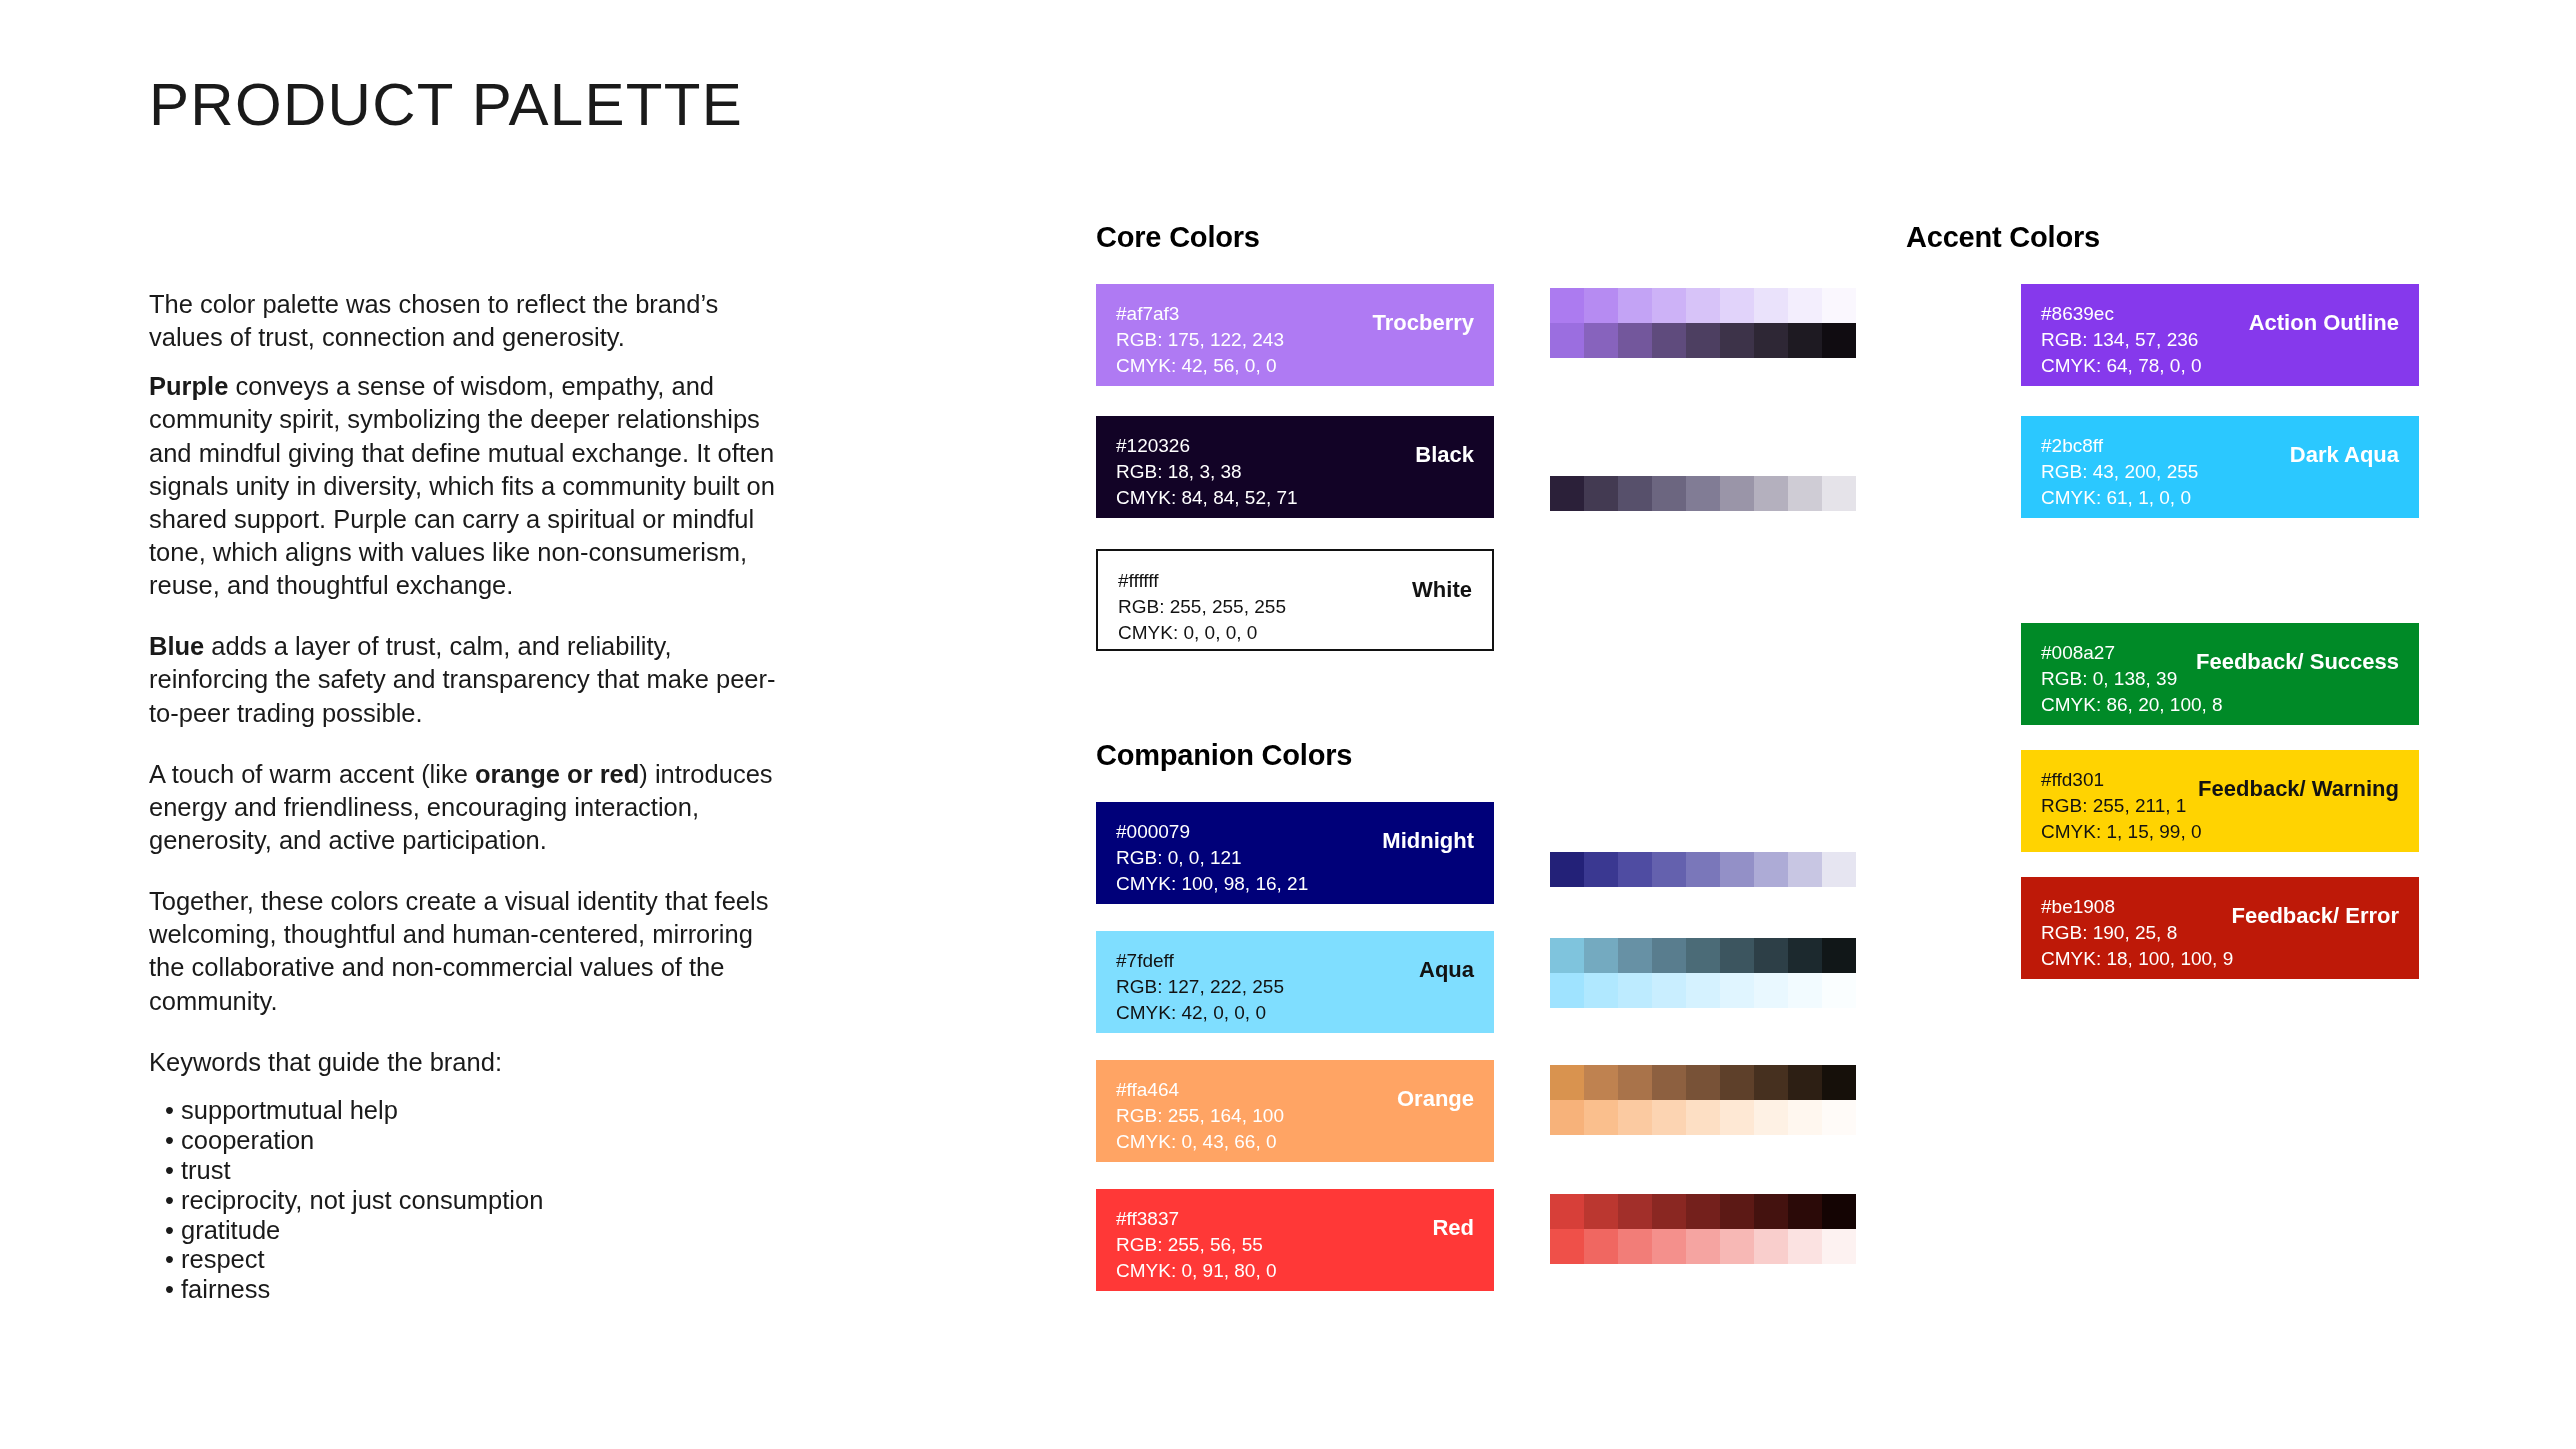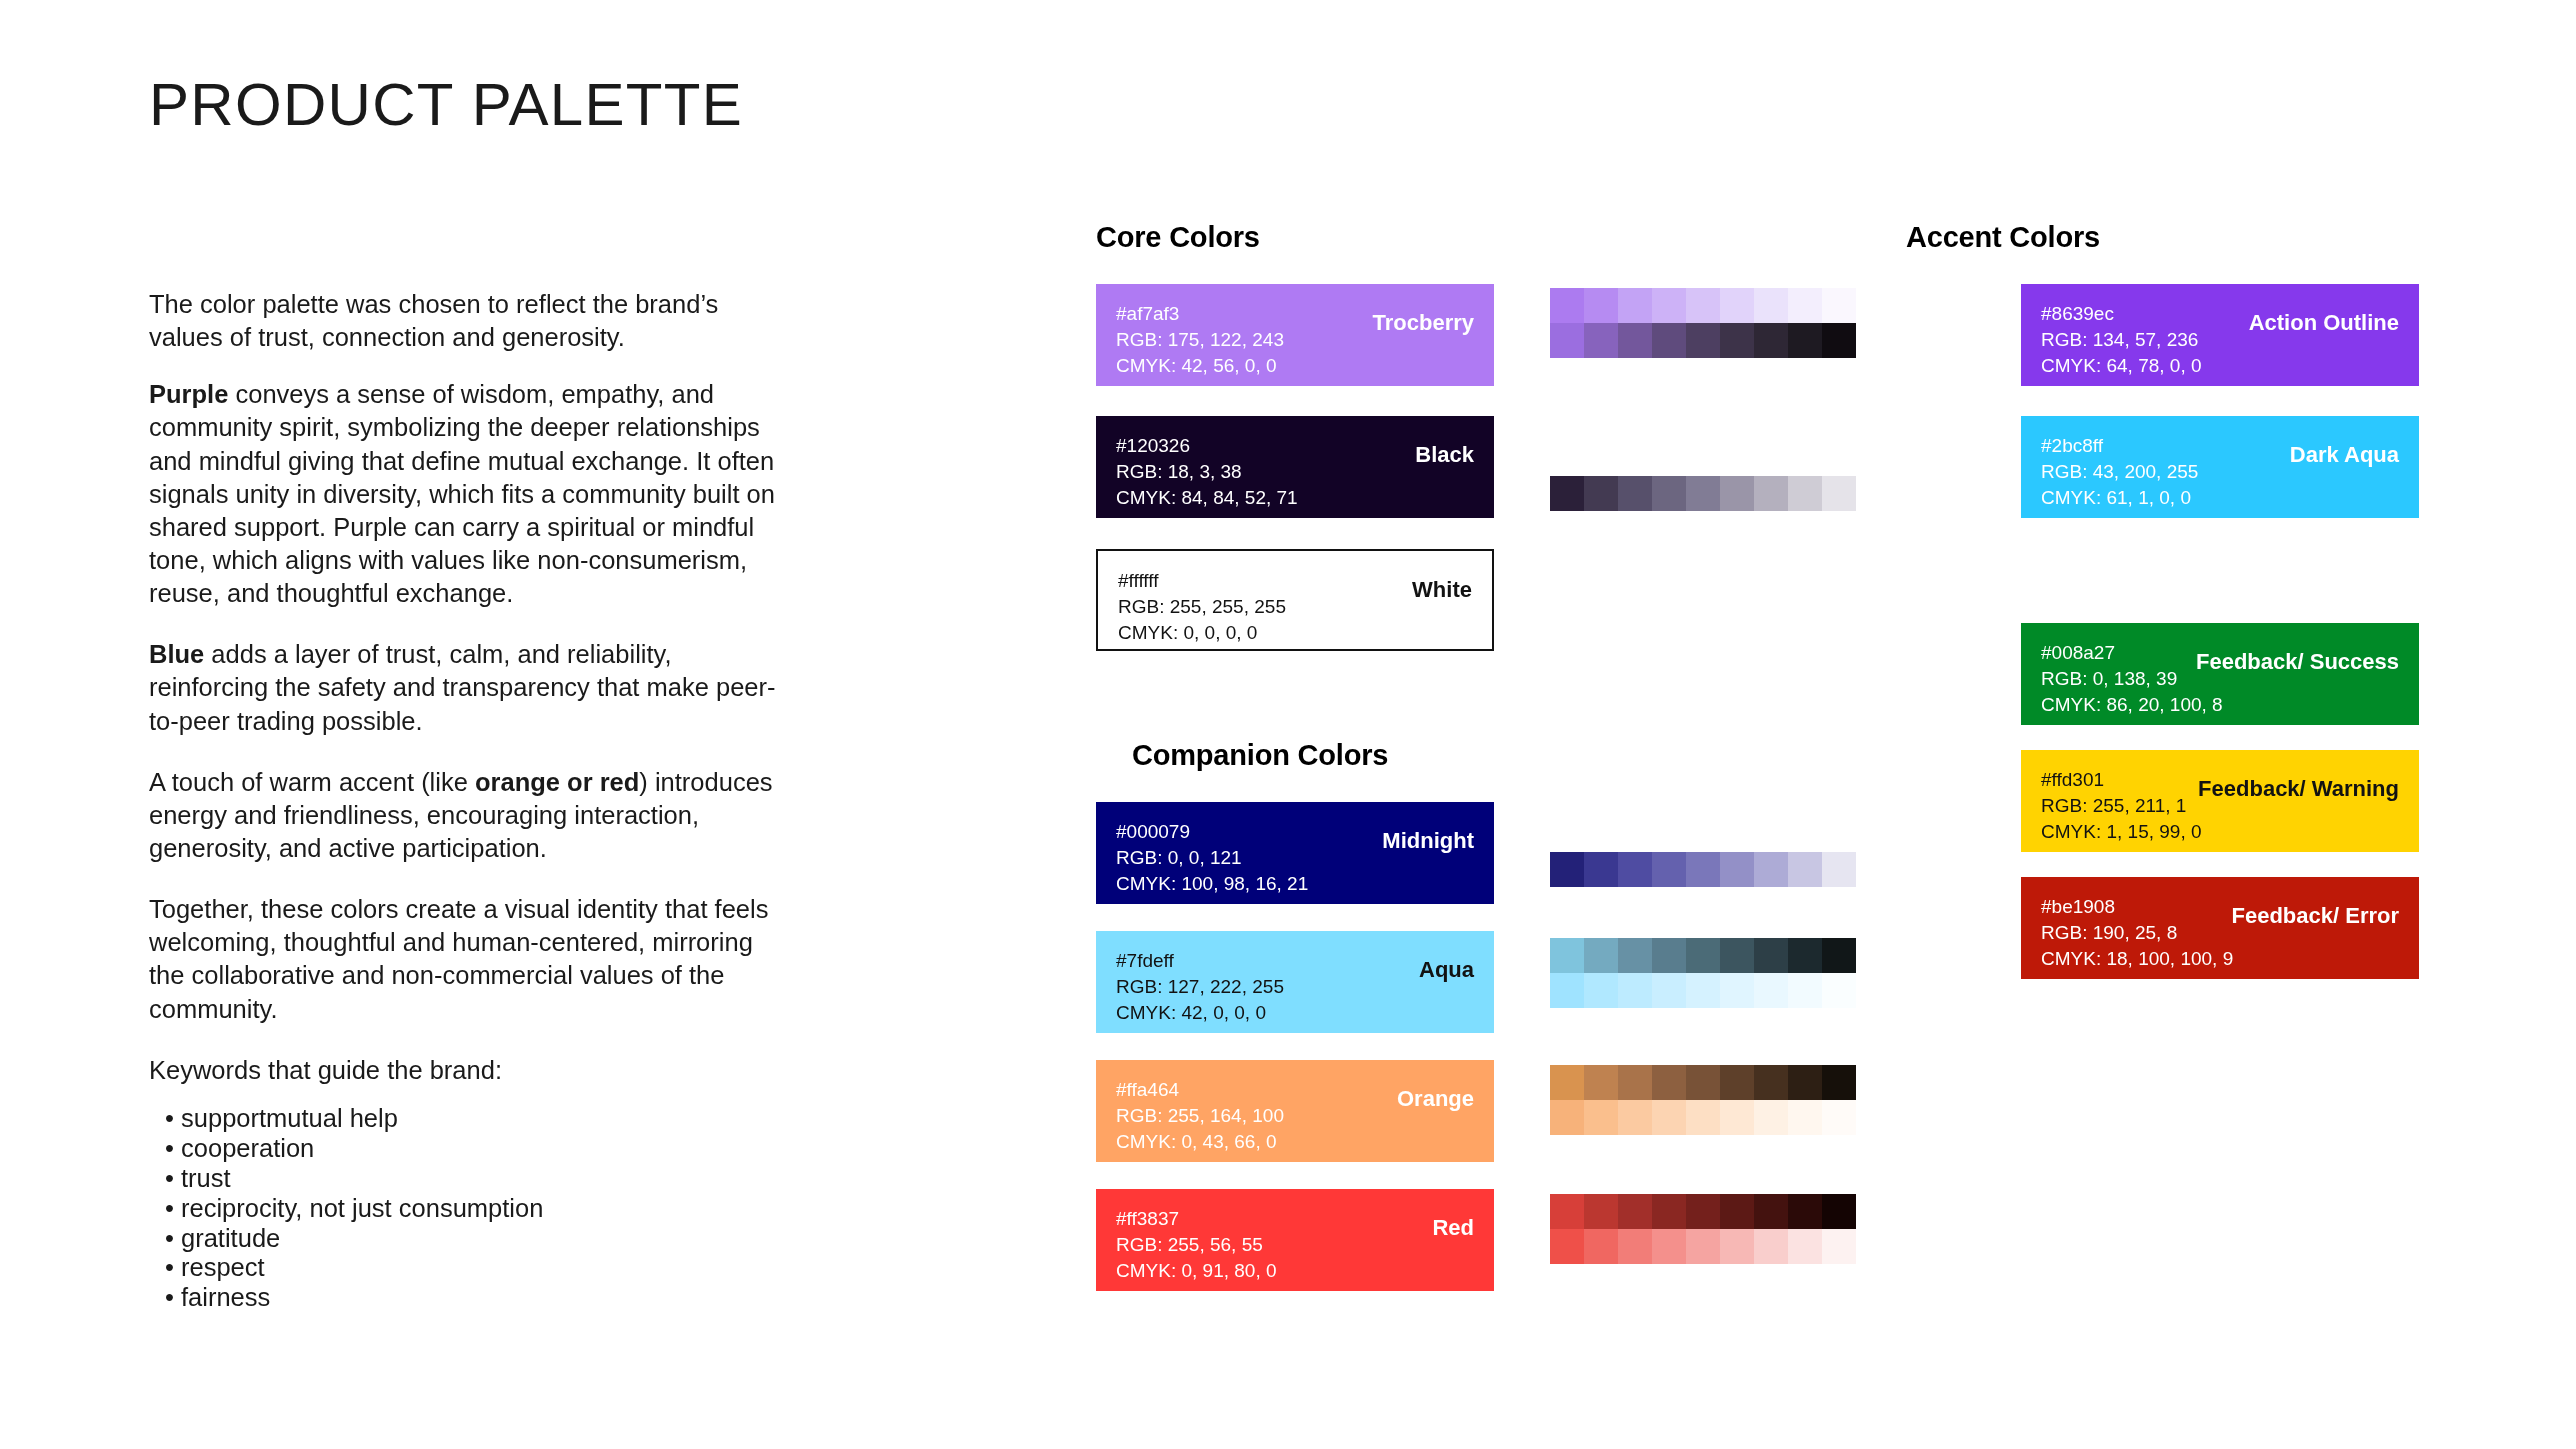--- a/index.html
+++ b/index.html
@@ -30,41 +30,41 @@
     left:149px; top:288px;
     width:631px;
   }
   #narrative p {
     margin:0 0 28px 0;
     font-size:25.5px;
     line-height:1.30;
     color:#1a1a1a;
     font-weight:400;
   }
-  #narrative p.tight { margin-bottom:24px; }
+  #narrative p.tight { margin-bottom:16px; }
   #narrative b { font-weight:700; }
   .kw-head { margin-bottom:17.4px !important; }
   ul.kw-list { list-style:none; margin:16px; padding:0; }
   ul.kw-list li {
     font-size:25.5px;
     line-height:1.17;
     color:#1a1a1a;
   }
 
   
   .section-heading {
     position:absolute;
     font-size:29px;
     font-weight:800;
     color:#000000;
     letter-spacing:-0.2px;
     white-space:nowrap;
   }
   #core-heading       { left:1096px; top:221px; }
-  #companion-heading  { left:1096px; top:739px;margin-left:36px; }
+  #companion-heading  { left:1096px; top:739px; }
   #accent-heading     { left:1906px; top:221px; }
 
   
   .swatch {
     position:absolute;
     box-sizing:border-box;
     padding:17.4px 20px 0 20px;
   }
   .swatch .name {
     position:absolute;

